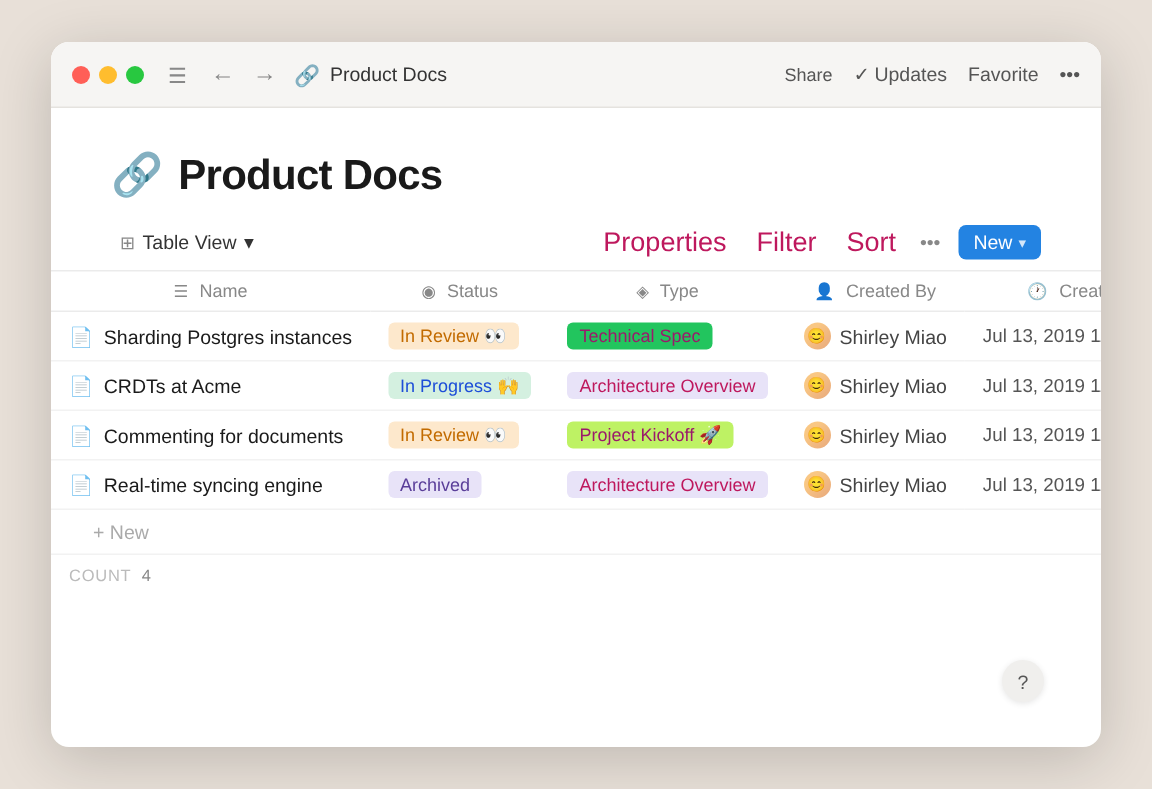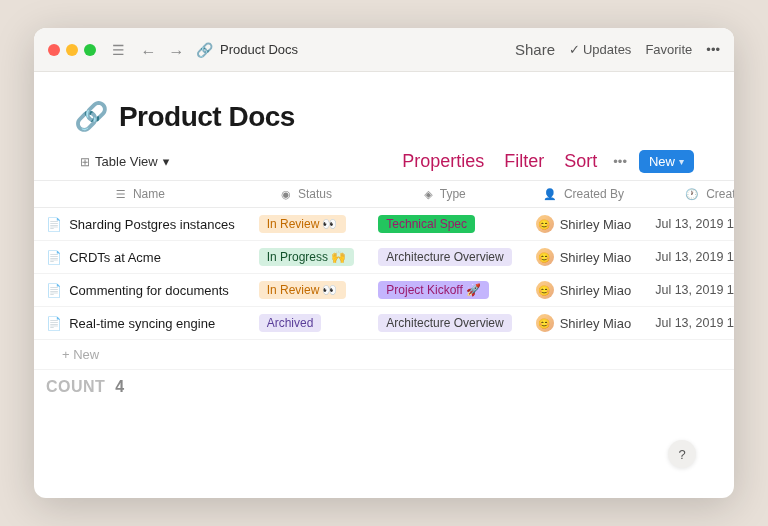--- a/index.html
+++ b/index.html
@@ -82,21 +82,21 @@
       align-items: center;
       gap: 14px;
       font-size: 13px;
       color: #555;
     }
     .titlebar-actions .share-btn {
       background: none;
       border: none;
       cursor: pointer;
       color: #555;
-      font-size: 15px;
+      font-size: 12px;
     }
     .titlebar-actions .updates-btn {
       background: none;
       border: none;
       cursor: pointer;
       color: #555;
       font-size: 13px;
       display: flex;
       align-items: center;
       gap: 3px;
@@ -243,36 +243,36 @@
       font-size: 12px;
       font-weight: 500;
     }
     .badge-review {
       background: #fde8cc;
       color: #c26b00;
       text-align: center;
     }
     .badge-progress {
       background: #d4f0e0;
-      color: #14532d;
+      color: #1d4ed8;
     }
     .badge-archived {
       background: #e8e3f8;
       color: #5a3e99;
     }
     .badge-tech {
       background: #22c55e;
       color: #9b1a6b;
     }
     .badge-arch {
       background: #e8e3f8;
-      color: #404040;
+      color: #be185d;
     }
     .badge-kickoff {
-      background: #c4b5fd;
+      background: #bef264;
       color: #9b1a6b;
     }
     .avatar-cell {
       display: flex;
       align-items: center;
       gap: 6px;
       color: #444;
     }
     .avatar-img {
       width: 18px;
@@ -295,22 +295,22 @@
       gap: 6px;
       padding: 7px 28px;
       color: #aaa;
       font-size: 13px;
       cursor: pointer;
       border-bottom: 1px solid #f2f2f2;
     }
     
     .count-row {
       padding: 8px 12px;
-      font-size: 16px;
-      font-weight: 700;
+      font-size: 11px;
+      font-weight: 400;
       color: #bbb;
       letter-spacing: 0.5px;
       text-transform: uppercase;
     }
     .count-num {
       color: #888;
     }
     
     .help-btn {
       position: absolute;

